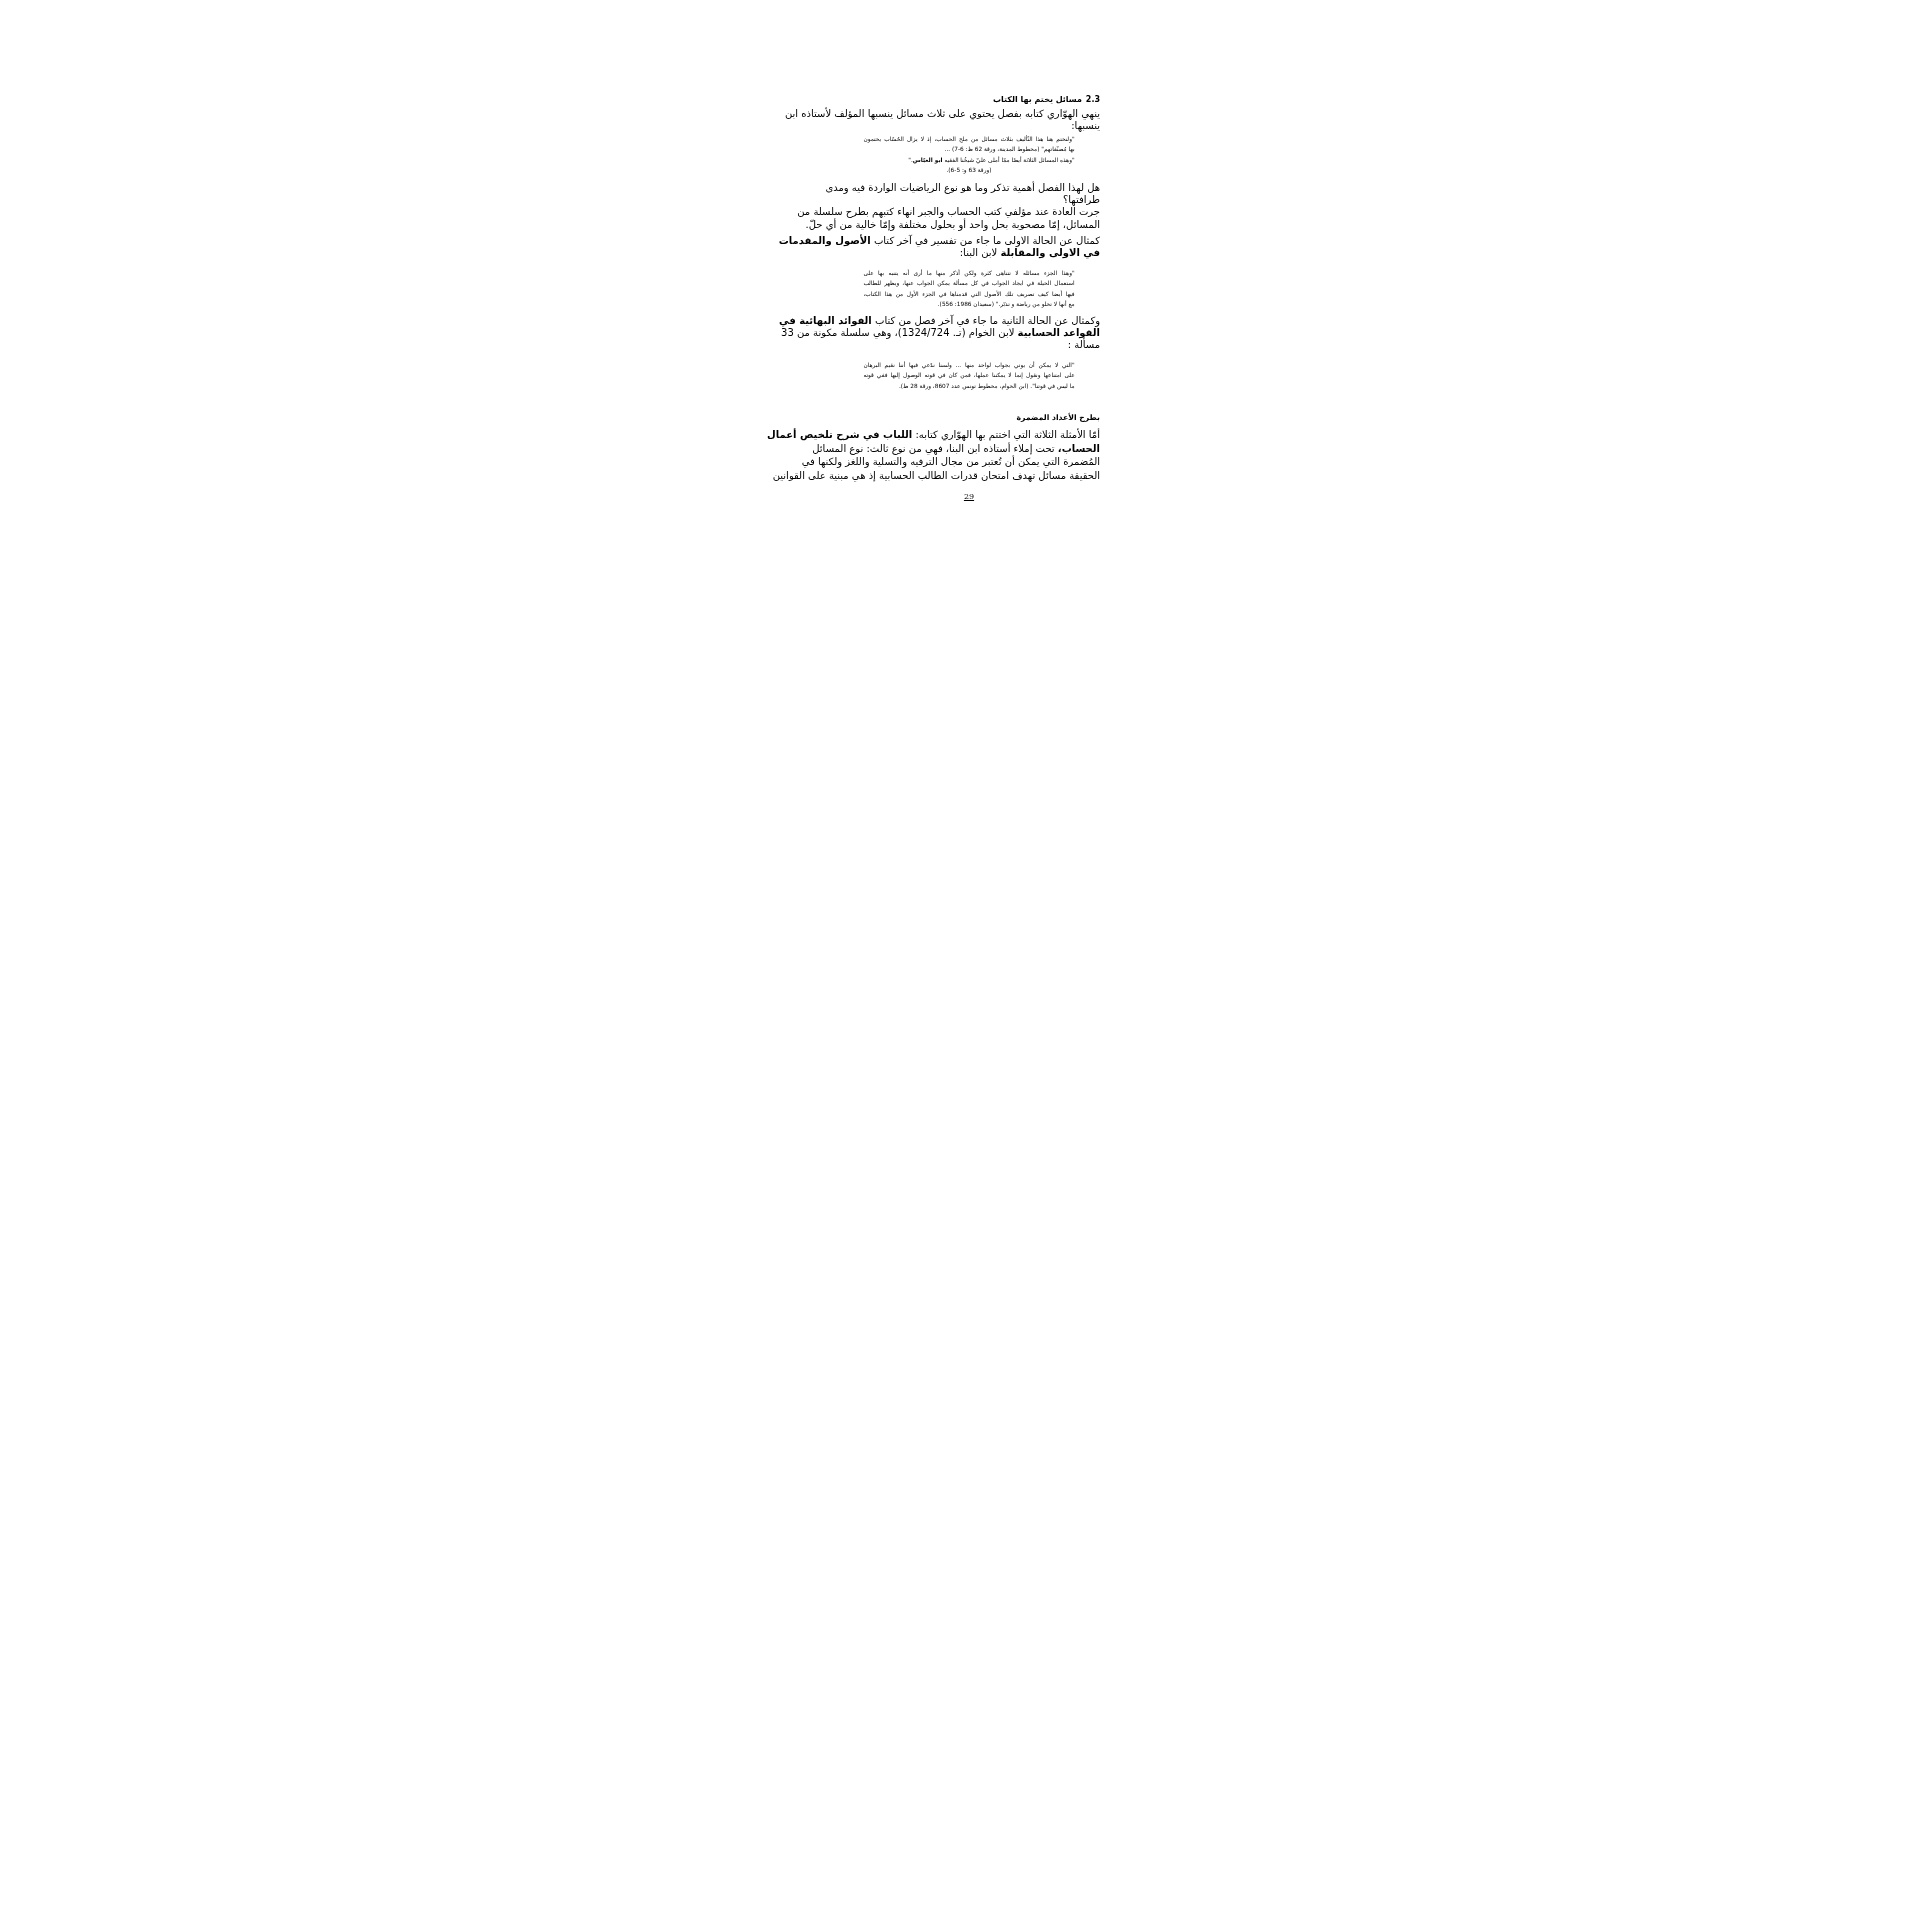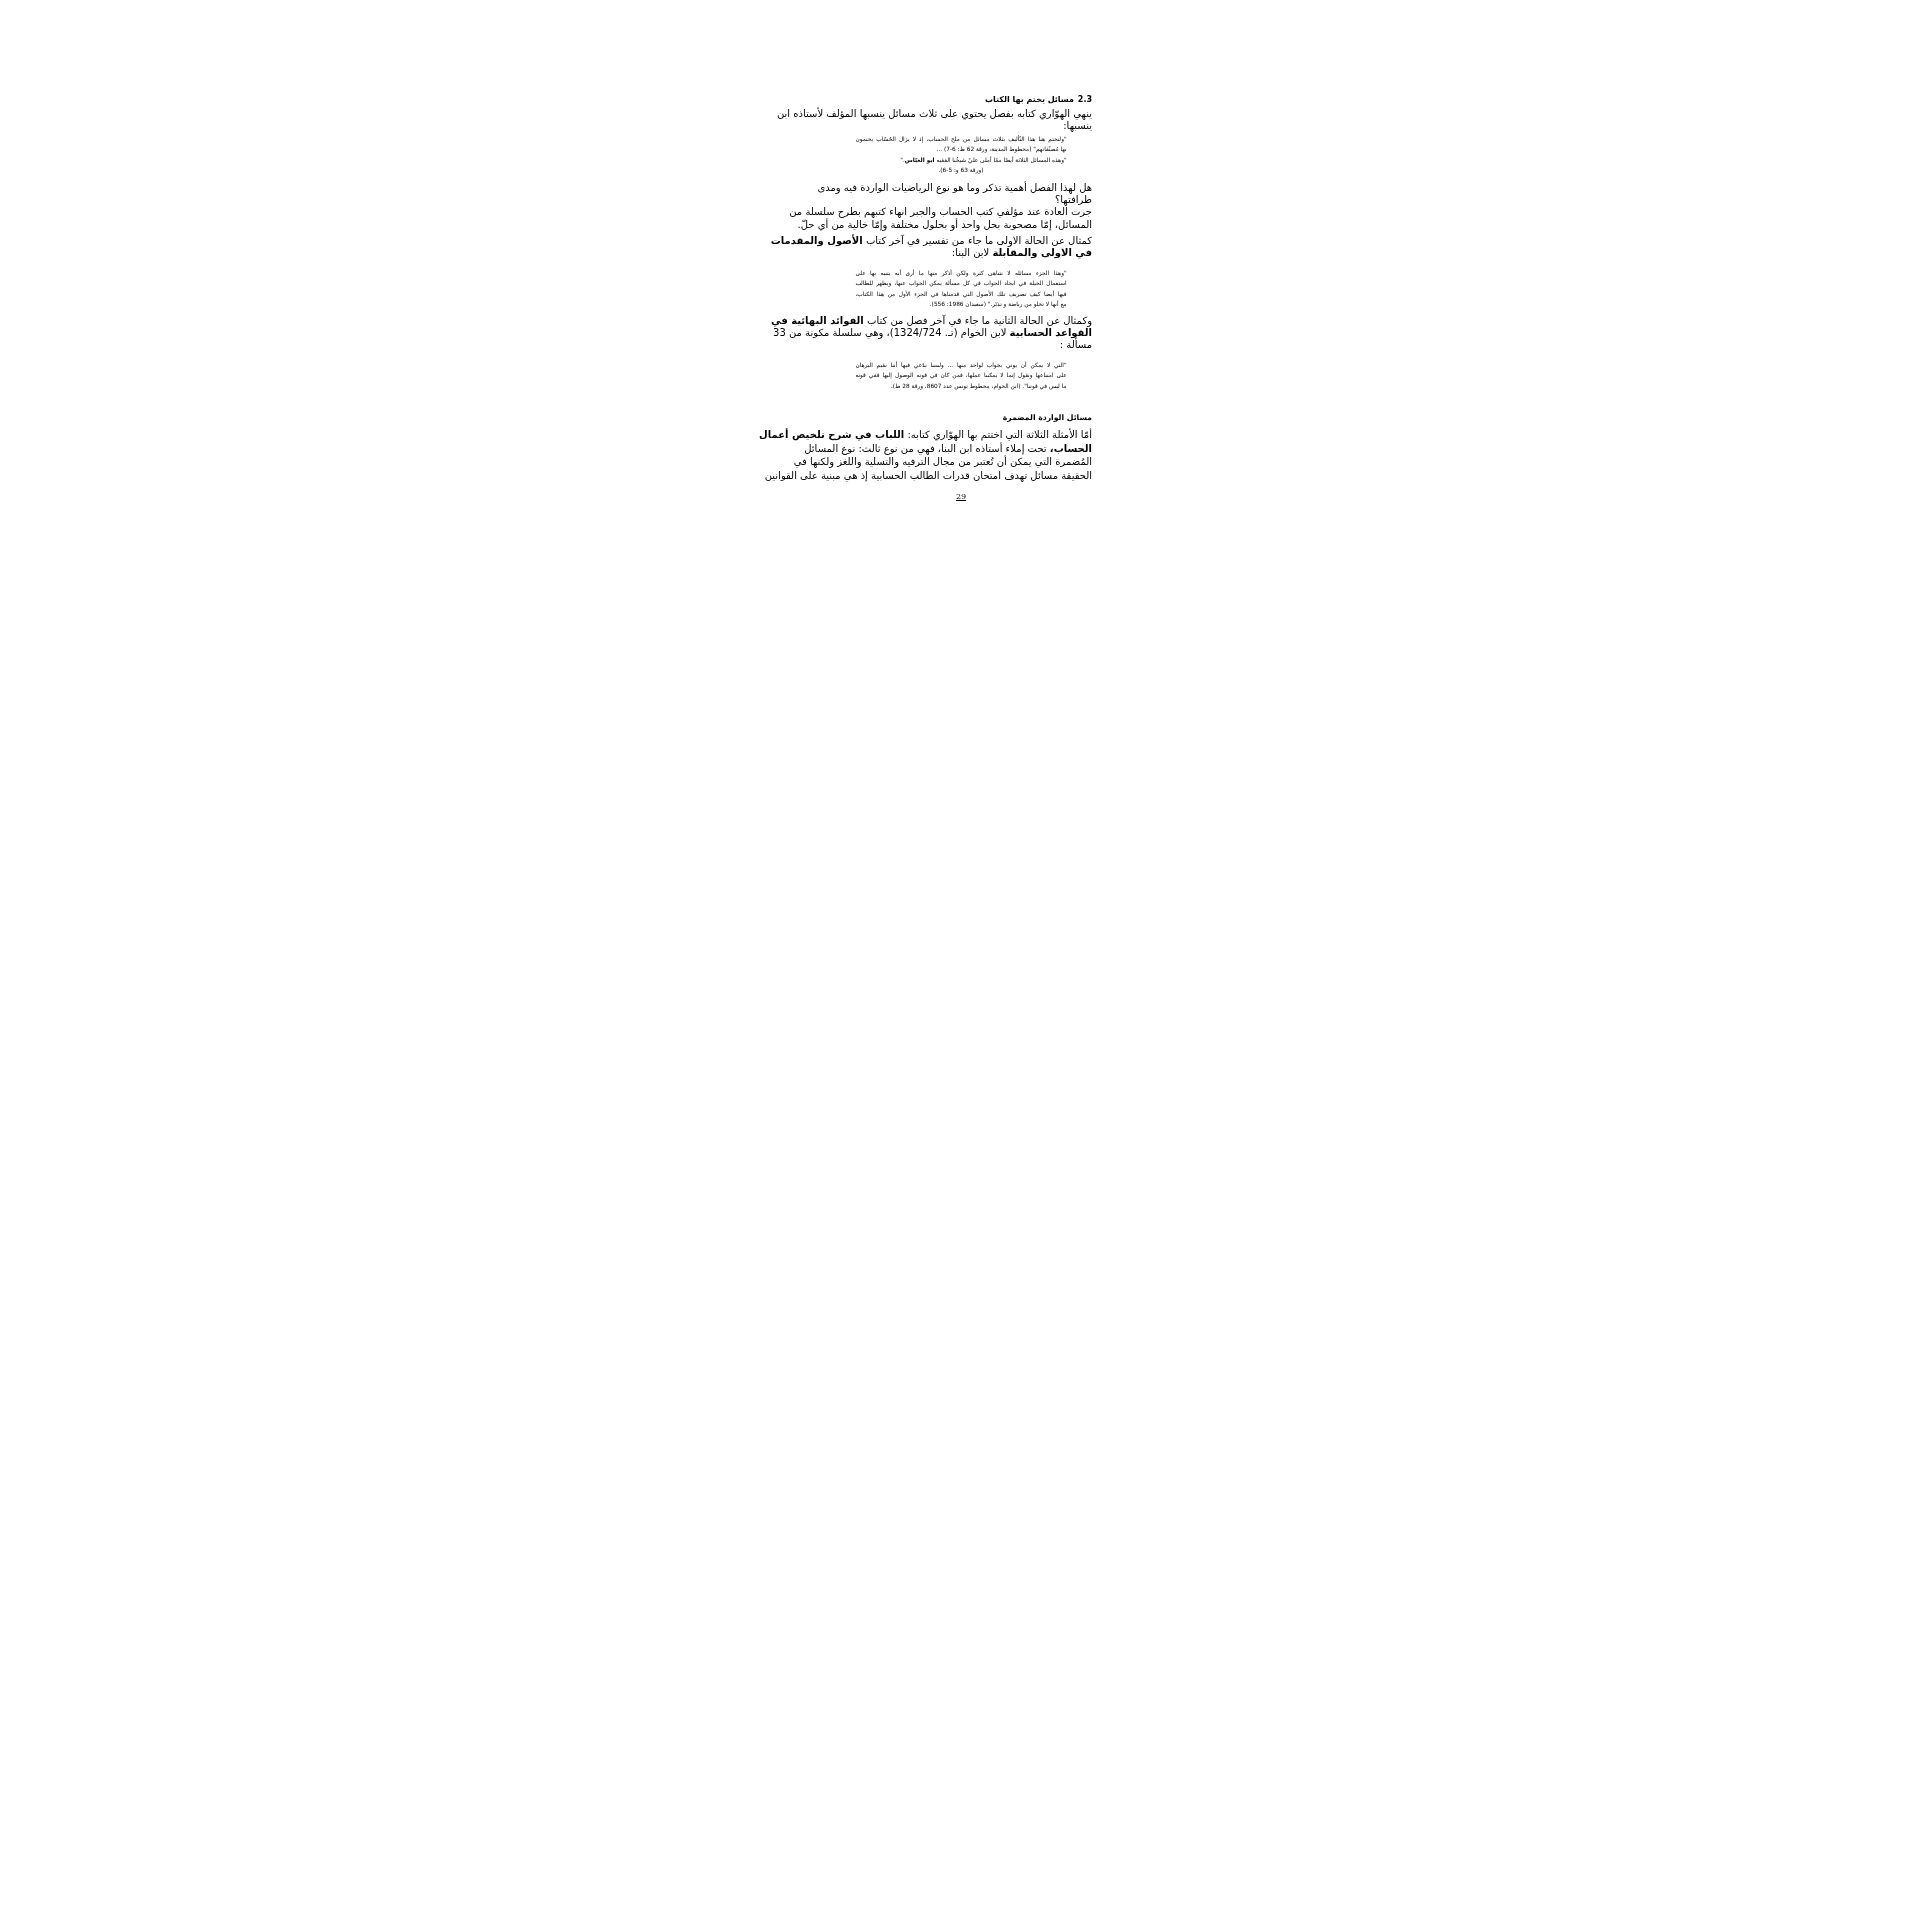--- a/index.html
+++ b/index.html
@@ -9,21 +9,21 @@
     height: 616px;
     margin: 0 auto;
     background: #ffffff;
     color: #000000;
     font-family: "DejaVu Sans", sans-serif;
     overflow: hidden;
   }
   .content {
     position: absolute;
     top: 0;
-    right: 89px;
+    right: 81px;
     width: 262px;
     padding-top: 94px;
     direction: rtl;
   }
   .block { direction: rtl; }
   .h1   { font-weight: 700; font-size: 8px; line-height: 11.6px; }
   .h2   { font-weight: 700; font-size: 7.7px; line-height: 11.6px; }
   .para { font-size: 10px;  line-height: 12.3px; }
   .quote{ font-size: 5.8px;  line-height: 10.4px; margin-right: 25.4px; margin-left: 25.4px; }
   .pagenum { font-size: 8px; line-height: 11.6px; font-family: "DejaVu Serif", serif; direction: ltr; }
@@ -73,21 +73,21 @@
         <div class="line j"><span>وكمثال عن الحالة الثانية ما جاء في آخر فصل من كتاب </span><span class="b">الفوائد البهائية في</span></div>
         <div class="line j"><span class="b">القواعد الحسابية</span><span> لابن الخوام (تـ. 1324/724)، وهي سلسلة مكونة من 33</span></div>
         <div class="line r"><span>مسألة :</span></div>
       </div>
       <div class="block quote" style="margin-top: 8.5px;">
         <div class="line j"><span>"التي لا يمكن أن يوتي بجواب لواحد منها ... ولسنا ندّعي فيها أننا نقيم البرهان</span></div>
         <div class="line j"><span>على امتناعها ونقول إنما لا يمكننا عملها، فمن كان في قوته الوصول إليها ففي قوته</span></div>
         <div class="line r"><span>ما ليس في قوتنا". (ابن الخوام، مخطوط تونس عدد 8607، ورقة 28 ظ).</span></div>
       </div>
       <div class="block h2" style="margin-top: 21px;">
-        <div class="line r"><span class="b">مسائل الواردة المضمرة</span></div>
+        <div class="line r"><span class="b">بطرح الأعداد المضمرة</span></div>
       </div>
       <div class="block para" style="margin-top: 4.6px; line-height: 13.5px;">
         <div class="line j"><span>أمّا الأمثلة الثلاثة التي اختتم بها الهوّاري كتابه: </span><span class="b">اللباب في شرح تلخيص أعمال</span></div>
         <div class="line j"><span class="b">الحساب،</span><span> تحت إملاء أستاذه ابن البنا، فهي من نوع ثالث: نوع المسائل</span></div>
         <div class="line j"><span>المُضمرة التي يمكن أن تُعتبر من مجال الترفيه والتسلية واللغز ولكنها في</span></div>
         <div class="line r"><span>الحقيقة مسائل تهدف امتحان قدرات الطالب الحسابية إذ هي مبنية على القوانين</span></div>
       </div>
       <div class="block pagenum" style="margin-top: 8.5px; text-decoration: underline;">
         <div class="line c"><span>29</span></div>
       </div>

